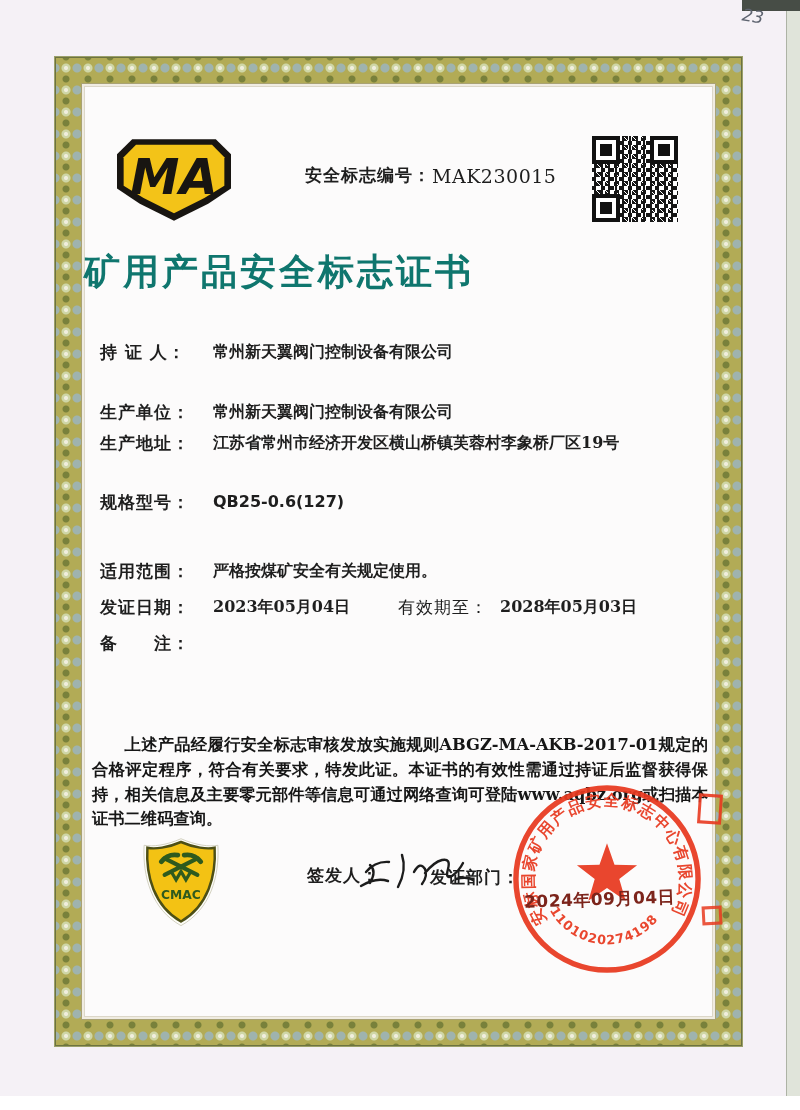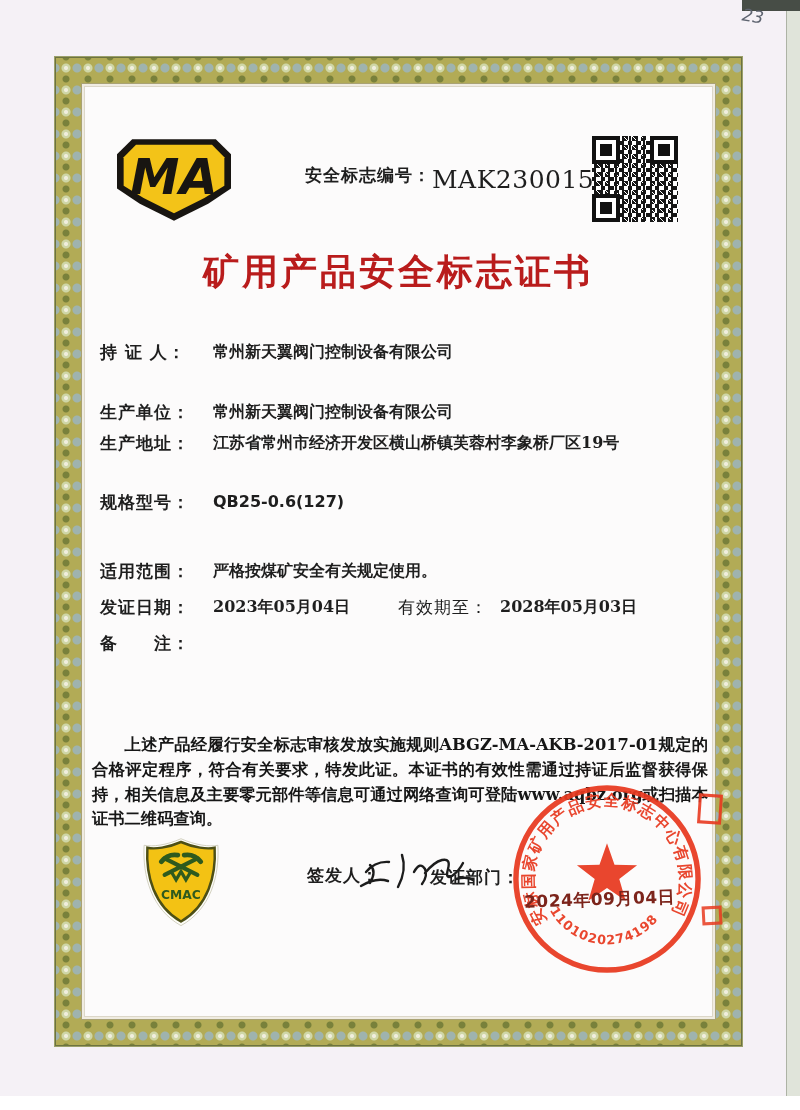--- a/index.html
+++ b/index.html
@@ -21,33 +21,33 @@
       radial-gradient(circle at 11px 0px,  #79813b 3px, transparent 4px),
       radial-gradient(circle at 11px 22px, #79813b 3px, transparent 4px);
     background-size:22px 22px;
     box-shadow:0 0 0 1px #9ba06a, inset 0 0 0 1px #6d7340;}
   .inner{position:absolute;inset:29px;background:#fcfbfb;
     box-shadow:0 0 0 2px #f0ece2,0 0 0 3px #a9a274,inset 0 0 0 1px #dcd7c8;}
   .content{position:absolute;inset:0;}
   
   .ma-logo{position:absolute;left:117px;top:139px;width:114px;height:82px;}
   .certno{position:absolute;left:305px;top:164px;font-size:17px;font-weight:bold;letter-spacing:1px;}
-  .certno .val{font-family:"DejaVu Serif","Liberation Serif",serif;font-weight:normal;font-size:25px;letter-spacing:.5px;margin-left:14px;}
+  .certno .val{font-family:"DejaVu Serif","Liberation Serif",serif;font-weight:normal;font-size:19px;letter-spacing:.5px;margin-left:14px;}
   .qr{position:absolute;left:592px;top:136px;width:86px;height:86px;background-color:#fff;
       background-image:
         linear-gradient(45deg,#161616 26%,transparent 26%,transparent 74%,#161616 74%),
         linear-gradient(45deg,#161616 26%,transparent 26%,transparent 74%,#161616 74%),
         linear-gradient(90deg,#161616 30%,transparent 30%);
       background-size:9px 9px,9px 9px,7px 11px;background-position:0 0,4px 5px,2px 1px;}
   .finder{position:absolute;width:20px;height:20px;border:4px solid #111;background:#fff;}
   .finder::after{content:"";position:absolute;left:4px;top:4px;width:12px;height:12px;background:#111;}
   .f-tl{left:0;top:0;} .f-tr{right:0;top:0;} .f-bl{left:0;bottom:0;}
   
-  .title{position:absolute;left:84px;top:248px;width:628px;text-align:center;
-    font-family:"DejaVu Serif","Liberation Serif",serif;font-weight:900;font-size:36px;letter-spacing:3px;color:#b91c1c;}
+  .title{position:absolute;left:84px;top:248px;width:628px;
+    font-family:"DejaVu Serif","Liberation Serif",serif;font-weight:900;font-size:36px;letter-spacing:3px;color:#0f766e;}
   
   .row{position:absolute;left:100px;width:612px;height:24px;}
   .lbl{position:absolute;left:0;top:0;font-size:17px;font-weight:bold;letter-spacing:1px;white-space:nowrap;}
   .val{position:absolute;left:113px;top:1px;font-size:16px;font-weight:bold;white-space:nowrap;
        font-family:"DejaVu Serif","Liberation Serif",serif;}
   .val-std{position:absolute;left:175px;top:-8px;width:442px;font-size:16px;font-weight:bold;white-space:normal;
        font-family:"DejaVu Serif","Liberation Serif",serif;line-height:1.3;}
   .lbl2{position:absolute;left:298px;top:0;font-size:17px;font-weight:normal;letter-spacing:1px;}
   .val2{position:absolute;left:400px;top:1px;font-size:16px;font-weight:bold;font-family:"DejaVu Serif","Liberation Serif",serif;white-space:nowrap;}
   

